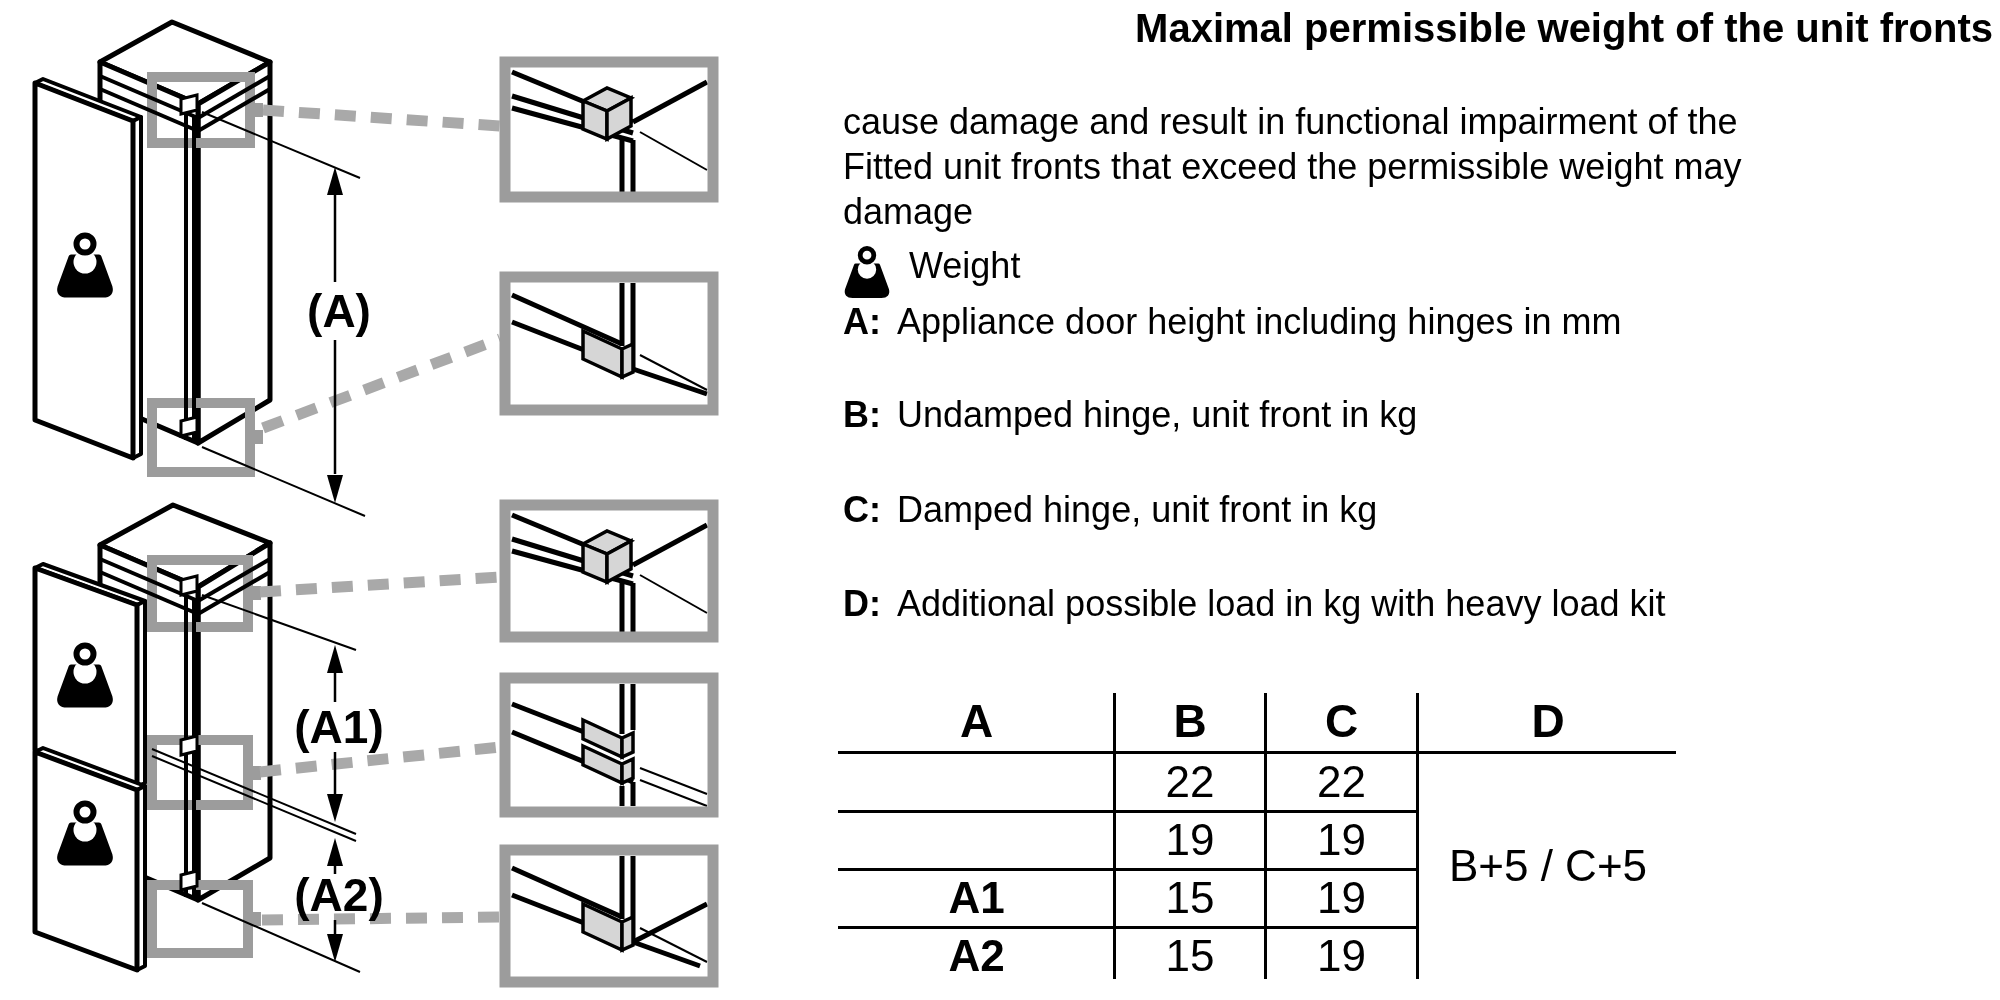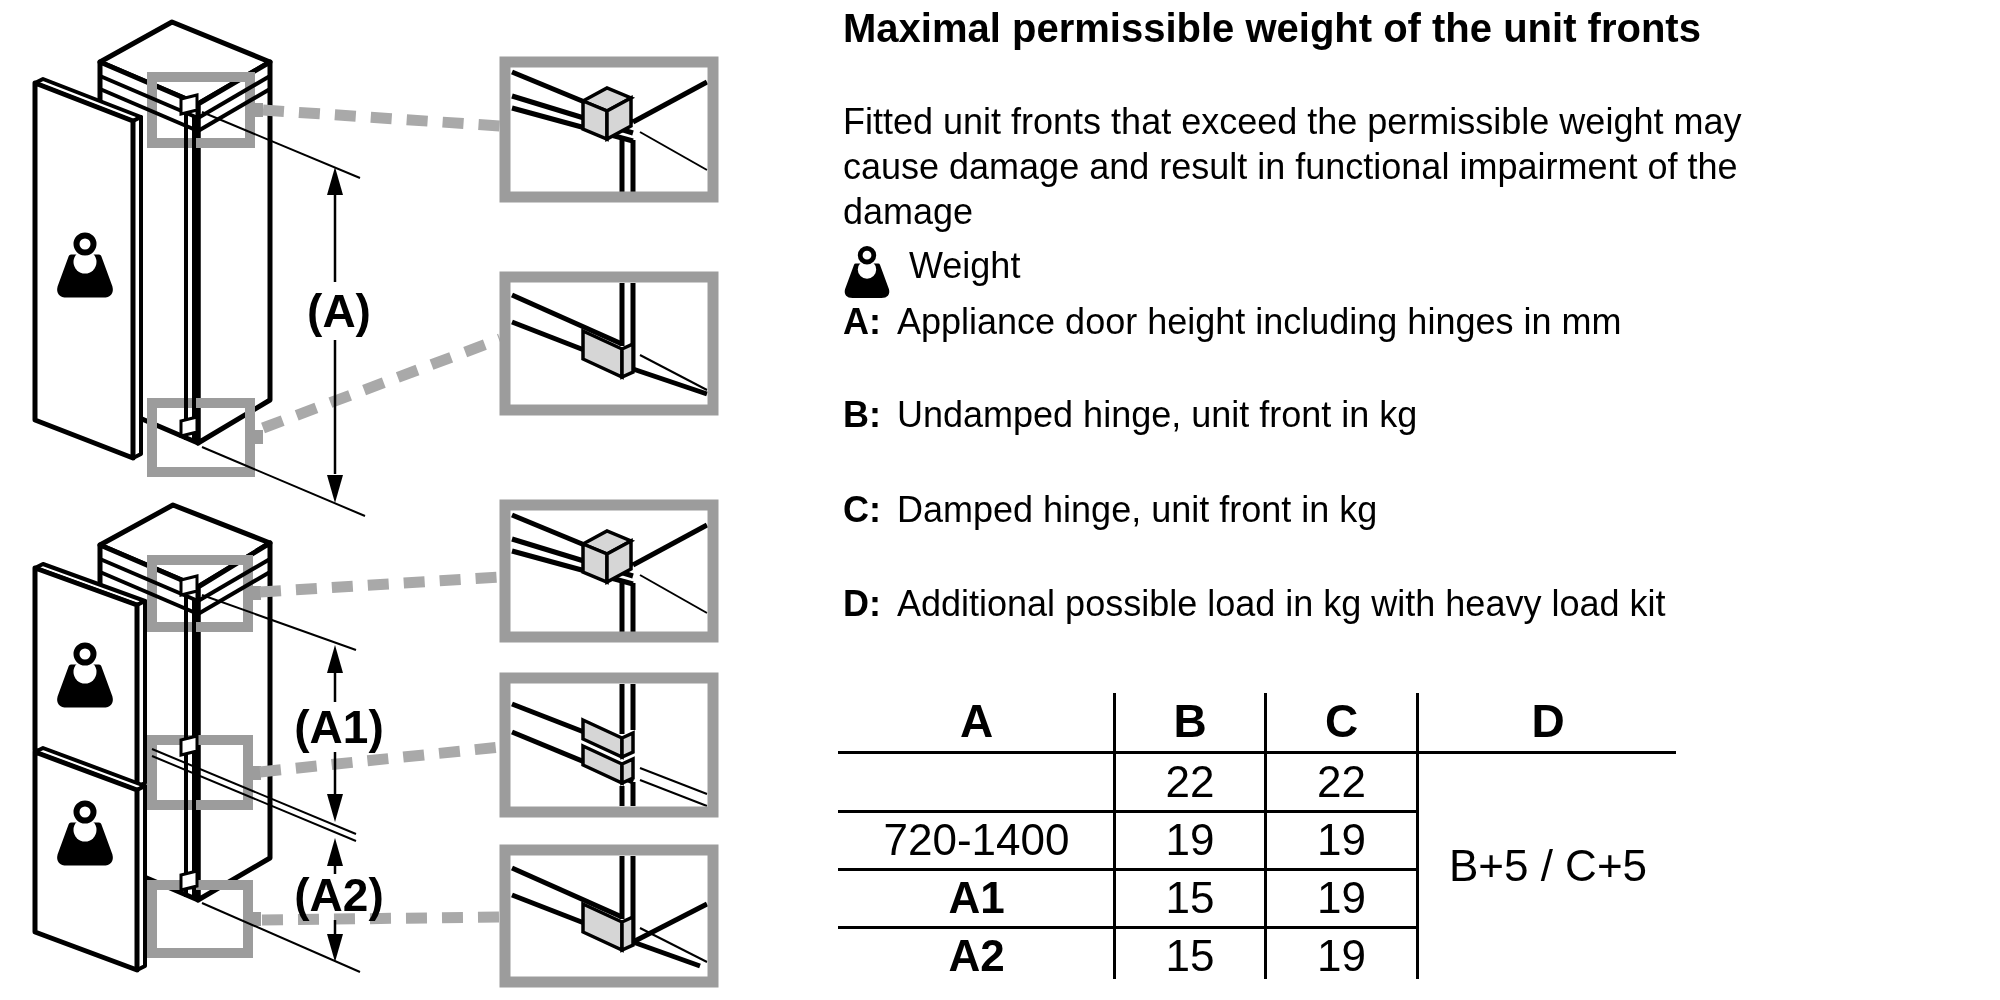--- a/index.html
+++ b/index.html
@@ -1,19 +1,19 @@
 <!DOCTYPE html>
 <html><head>
 <meta charset="utf-8">
 <style>
   html,body{margin:0;padding:0;background:#fff;}
   .canvas{position:relative;width:2000px;height:1000px;background:#fff;overflow:hidden;
           font-family:"Liberation Sans",sans-serif;color:#000;}
   .abs{position:absolute;}
-  .title{left:843px;top:6px;width:1150px;font-size:40px;font-weight:bold;letter-spacing:0;}
+  .title{left:843px;top:6px;width:1150px;font-size:40px;font-weight:bold;letter-spacing:0;text-align:right;}
   .para{left:843px;top:99px;width:1140px;font-size:36px;line-height:45px;}
   .legend-row{left:843px;width:1150px;display:flex;align-items:flex-start;font-size:36px;line-height:46px;}
   .legend-key{font-weight:bold;margin-right:16px;white-space:nowrap;}
   .legend-weight{top:243px;}
   .legend-a{top:299px;}
   .legend-b{top:392px;}
   .legend-c{top:487px;}
   .legend-d{top:581px;}
   .wicon{width:48px;height:54px;margin-right:18px;margin-top:2px;}
   
@@ -229,22 +229,22 @@
       <line x1="640" y1="928" x2="707" y2="962" stroke="#000" stroke-width="2"></line>
       <polygon points="583,904 622,922 622,950 583,932" fill="#d6d6d6" stroke="#000" stroke-width="3.5"></polygon>
       <polygon points="622,922 633,917 633,945 622,950" fill="#d6d6d6" stroke="#000" stroke-width="3.5"></polygon>
       <rect x="505" y="850" width="208" height="132" fill="none" stroke="#9c9c9c" stroke-width="11"></rect>
     </g>
   </svg>
 
   <div class="abs title">Maximal permissible weight of the unit fronts</div>
 
   <div class="abs para">
+    <div>cause damage and result in functional impairment of the</div>
     <div>Fitted unit fronts that exceed the permissible weight may</div>
-    <div>cause damage and result in functional impairment of the</div>
     <div>damage</div>
   </div>
 
   <div class="abs legend-row legend-weight">
     <svg class="wicon" viewBox="0 0 60 64">
       <path d="M16 24 L44 24 L55 54 Q57 62 48 62 L12 62 Q3 62 5 54 Z" fill="#000" stroke="#000" stroke-width="5" stroke-linejoin="round"></path>
       <circle cx="30" cy="29" r="11.5" fill="#fff"></circle>
       <circle cx="30" cy="11" r="8.5" fill="none" stroke="#000" stroke-width="6"></circle>
     </svg>
     <span>Weight</span>
@@ -278,21 +278,20 @@
     <div class="hl" style="left:-2px;top:234px;width:580px"></div>
 
     <div class="cell hdr colA" style="top:0">A</div>
     <div class="cell hdr colB" style="top:0">B</div>
     <div class="cell hdr colC" style="top:0">C</div>
     <div class="cell hdr colD" style="top:0">D</div>
 
     <div class="cell colB" style="top:61px">22</div>
     <div class="cell colC" style="top:61px">22</div>
 
-    <div class="cell colA" style="top:119px">720-1400</div>
     <div class="cell colB" style="top:119px">19</div>
     <div class="cell colC" style="top:119px">19</div>
 
     <div class="cell colA bold" style="top:177px">A1</div>
     <div class="cell colB" style="top:177px">15</div>
     <div class="cell colC" style="top:177px">19</div>
 
     <div class="cell colA bold" style="top:235px">A2</div>
     <div class="cell colB" style="top:235px">15</div>
     <div class="cell colC" style="top:235px">19</div>

